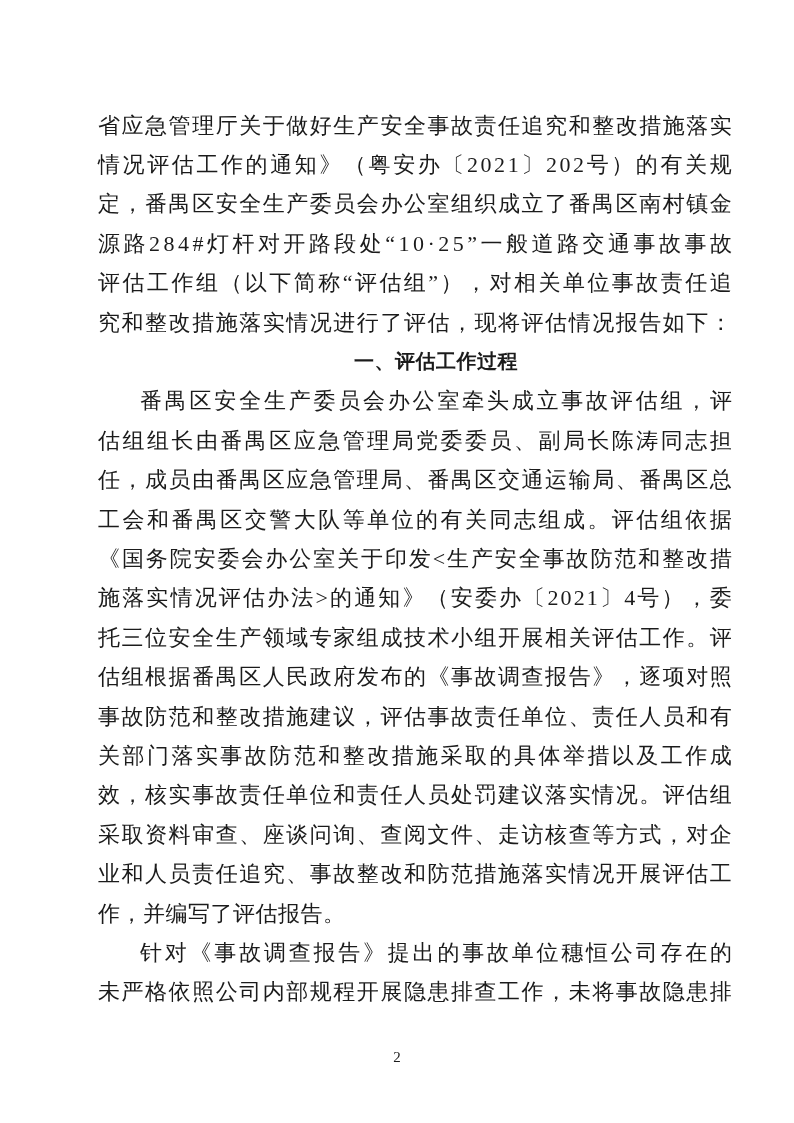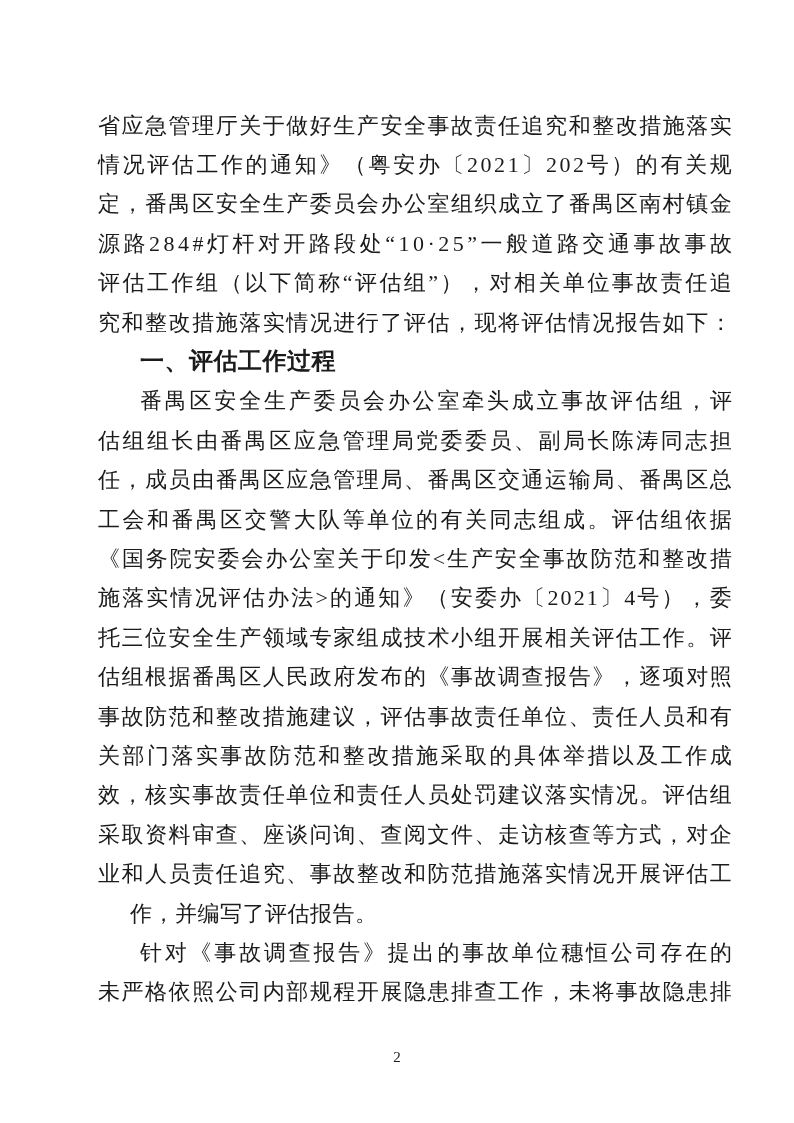--- a/index.html
+++ b/index.html
@@ -39,25 +39,26 @@
     line-height: normal;
   }
   .line.j span { display: inline-block; }
   
   .line.indent { padding-left: 42px; }
   
   .line.heading {
     padding-left: 42px;
     font-family: Liberation Serif, serif;
     font-weight: bold;
-    font-size: 24px;
+    font-size: 20px;
     letter-spacing: 0.5px;
+    text-align: center;
   }
   
-  .line.plain { letter-spacing: 0.5px; margin-left: 32px; }
+  .line.plain { letter-spacing: 0.5px; }
   .page-number {
     position: absolute;
     top: 1048px;
     left: 0;
     width: 794px;
     text-align: center;
     font-size: 15px;
     line-height: 18px;
     font-family: "Liberation Serif", "DejaVu Serif", serif;
     color: #1b1b1b;

